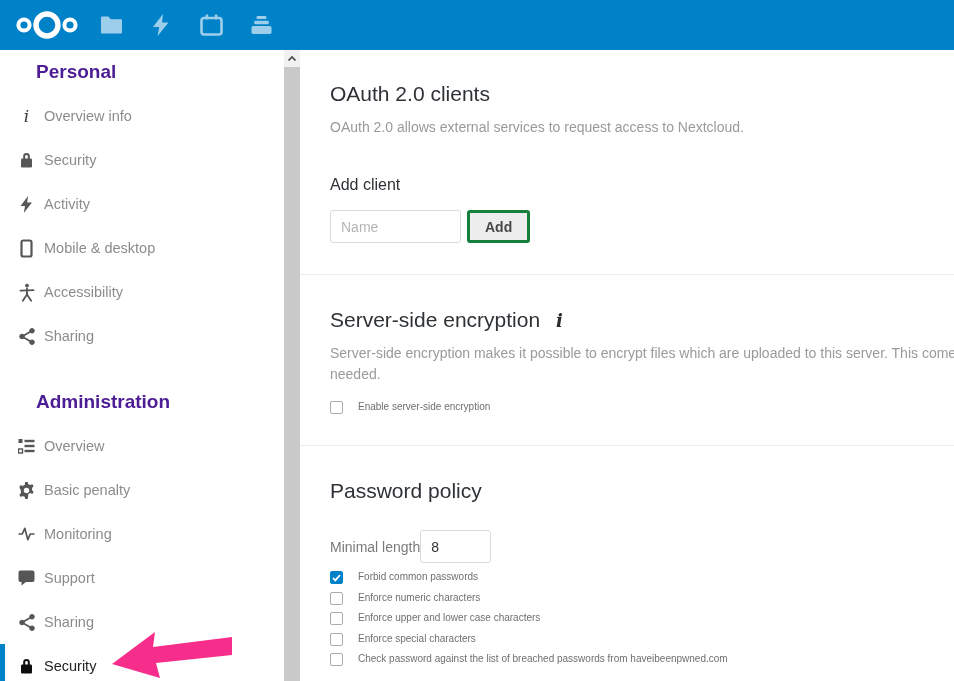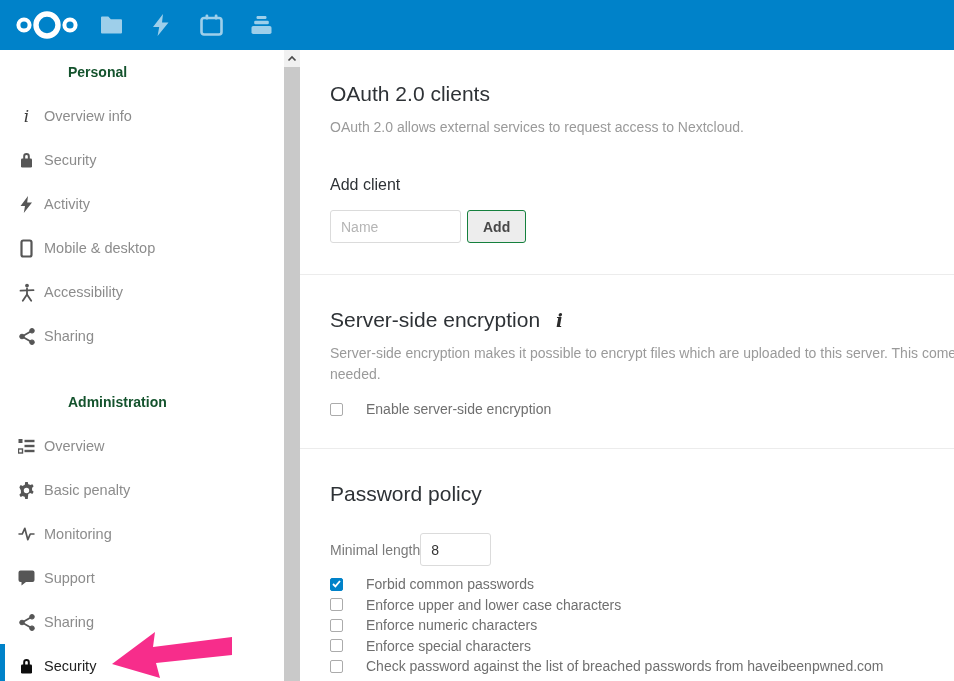--- a/index.html
+++ b/index.html
@@ -13,21 +13,21 @@
   .header{height:50px;background:#0082c9;display:flex;align-items:center;padding-left:13px}
   .logo{display:flex;align-items:center}
   .logo svg{display:block}
   .appnav{display:flex;margin-left:5px}
   .appicon{width:50px;height:50px;display:flex;align-items:center;justify-content:center;cursor:pointer;background:transparent;border:none;padding:0}
   .appicon svg{opacity:.62}
   
   .app{display:flex;height:631px}
   .sidebar{width:300px;flex:none;position:relative;background:#fff}
   .snav{padding-top:0}
-  .caption{height:44px;display:flex;align-items:center;padding-left:68px;font-size:14px;font-weight:bold;color:#14532d}
+  .caption{height:44px;display:flex;align-items:center;padding-left:36px;font-size:19px;font-weight:bold;color:#4c1d95}
   .caption.admin{margin-top:22px}
   .sitem{height:44px;display:flex;align-items:center;padding-left:18px;cursor:pointer;position:relative}
   .sicon{width:17px;height:22px;display:flex;align-items:center;justify-content:center;margin-right:9px;color:#565656;flex:none}
   .slabel{font-size:14.5px;color:#8c8c8c;white-space:nowrap}
   .sitem.active::before{content:"";position:absolute;left:0;top:0;width:5px;height:100%;background:#0082c9}
   .sitem.active .slabel{color:#222}
   .sitem.active .sicon{color:#0d0d0d}
   .infochar{font-family:"DejaVu Serif","Liberation Serif",serif;font-style:italic;font-size:17px;line-height:1;color:#3c3c3c}
   
   .sscroll{position:absolute;right:0;top:0;width:16px;height:100%;background:#f1f1f1}
@@ -40,23 +40,23 @@
   .sec.mid{padding-top:33px}
   h2{margin:0;font-size:21px;font-weight:400;color:#2e3236}
   .h2row{display:flex;align-items:center;gap:16px}
   .infoicon{font-family:"DejaVu Serif","Liberation Serif",serif;font-style:italic;font-weight:bold;font-size:18px;color:#2b2b2b}
   .desc{margin-top:11px;font-size:14px;color:#9a9a9a;line-height:21px}
   .enc-desc{width:1075px}
   .subhead{margin-top:38px;font-size:16px;font-weight:400;color:#2e3236}
   .formrow{margin-top:16px;display:flex;gap:6px;align-items:center}
   input.text{height:33px;border:1px solid #dbdbdb;border-radius:3px;padding:13px 10px;font-size:14px;color:#333;width:131px;outline:none;font-family:inherit;background:#fff}
   input.text::placeholder{color:#b5b5b5}
-  .btn{height:33px;padding:0 15px;background:#ededed;border:1px solid #15803d;border-radius:3px;font-weight:bold;font-size:14px;color:#484848;cursor:pointer;font-family:inherit}
+  .btn{height:33px;padding:0 15px;background:#ededed;border:3px solid #15803d;border-radius:3px;font-weight:bold;font-size:14px;color:#484848;cursor:pointer;font-family:inherit}
   .divider{border-top:1px solid #ececec;margin-top:31px}
-  .cbrow{display:flex;align-items:center;gap:23px;font-size:14px;color:#6f6f6f}
+  .cbrow{display:flex;gap:15px;font-size:10px;color:#6f6f6f}
   .enc-row{margin-top:16px}
   .cb{width:13px;height:13px;border:1px solid #ababab;border-radius:2px;background:#fff;flex:none;display:inline-flex;align-items:center;justify-content:center;cursor:pointer}
   .cb svg{display:none}
   .cb.checked{background:#0082c9;border-color:#0082c9}
   .cb.checked svg{display:block}
   .mlrow{margin-top:27px;display:flex;align-items:center;font-size:14px;color:#7a7a7a}
   input.ml{height:33px;width:71px;border:1px solid #dbdbdb;border-radius:3px;padding:0 10px;font-size:14px;color:#333;outline:none;font-family:inherit}
   .policy-list{margin-top:8px}
   .policy-list .cbrow{height:20.5px}
   
@@ -284,27 +284,27 @@
             <svg width="9" height="8" viewBox="0 0 9 8" fill="none" stroke="#fff" stroke-width="1.8">
                 <polyline points="1,4 3.4,6.4 8,1"></polyline>
               </svg>
           </span>
           <span>Forbid common passwords</span>
         </div>
         <div class="cbrow">
           <span class="cb">
             
           </span>
-          <span>Enforce upper and lower case characters</span>
+          <span>Enforce numeric characters</span>
         </div>
         <div class="cbrow">
           <span class="cb">
             
           </span>
-          <span>Enforce numeric characters</span>
+          <span>Enforce upper and lower case characters</span>
         </div>
         <div class="cbrow">
           <span class="cb">
             
           </span>
           <span>Enforce special characters</span>
         </div>
         <div class="cbrow">
           <span class="cb">
             

